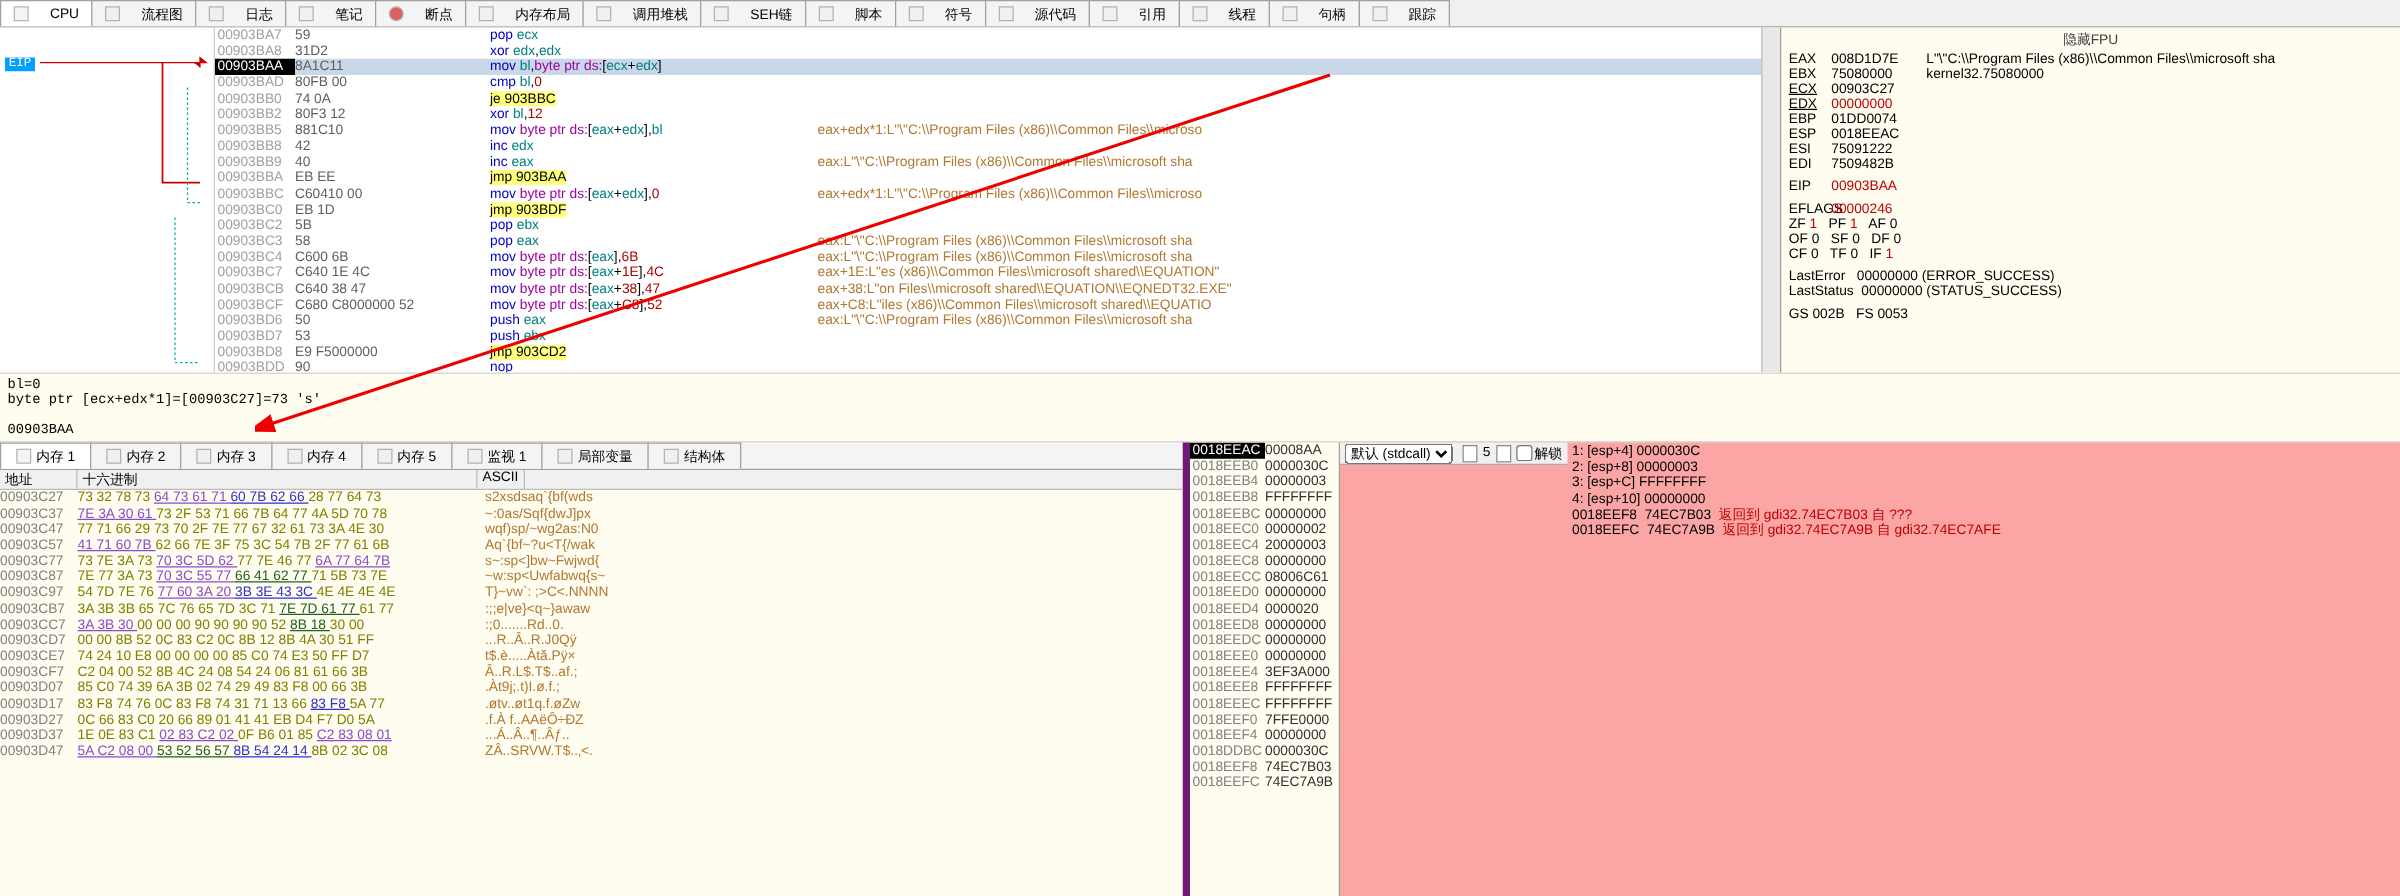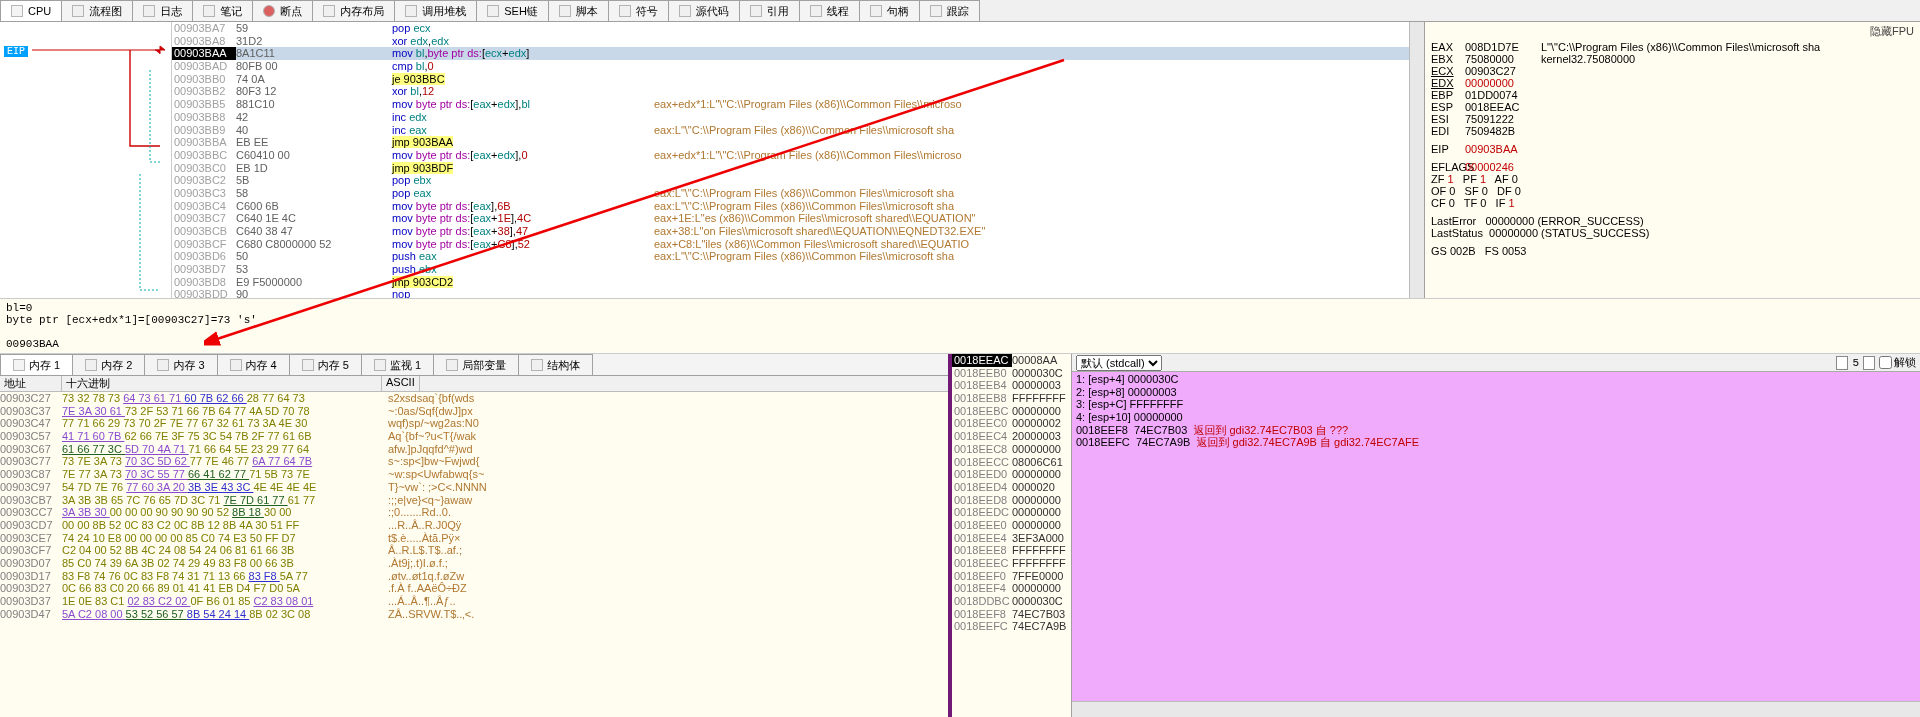--- a/index.html
+++ b/index.html
@@ -1,21 +1,21 @@
 <!DOCTYPE html>
 <html><head>
 <meta charset="utf-8">
 <style>
 *{margin:0;padding:0;box-sizing:border-box;font-family:"Segoe UI",Tahoma,sans-serif;font-size:11px}
 body{background:#dcdcdc;width:1920px;height:717px;overflow:hidden;position:relative}
 .mono{font-family:Consolas,"Courier New",monospace;font-size:11px}
 
 
 .tab-strip{display:flex;height:22px;background:#f0f0f0;border-bottom:1px solid #a0a0a0}
-.tab-strip .tab{padding:2px 10px;border:1px solid #a0a0a0;border-bottom:none;margin-right:-1px;background:#f4f4f4;display:flex;align-items:center;gap:5px;cursor:pointer;white-space:nowrap}
+.tab-strip .tab{padding:2px 10px;border:1px solid #a0a0a0;border-bottom:none;margin-right:-1px;background:#f4f4f4;display:flex;align-items:center;gap:17px;cursor:pointer;white-space:nowrap}
 .tab-strip .tab.active{background:#fff}
 .ticon{width:12px;height:12px;display:inline-block;border:1px solid #888;background:#eee;opacity:.6}
 
 .main-area{display:flex;height:276px}
 .gutter{width:172px;background:#fff;position:relative;border-right:1px solid #ccc}
 .eip-label{position:absolute;top:24px;left:4px;background:#00a0ff;color:#fff;padding:0 3px;font-size:10px}
 .disasm-pane{flex:1;overflow:hidden;position:relative;background:#fff}
 .disasm-pane::after{content:"";position:absolute;right:0;top:0;width:14px;height:100%;background:#e8e8e8;border-left:1px solid #bbb}
 .disasm-row{display:flex;height:12.7px;line-height:12.7px}
 .col-addr{width:64px;color:#a0a0a0;padding-left:2px}
@@ -24,39 +24,39 @@
 .col-instr{width:262px}
 .col-cmt{flex:1;color:#B07830;white-space:nowrap;overflow:hidden}
 .mnem{color:#0000C0}
 .reg{color:#008080}
 .ptr{color:#A000A0}
 .num{color:#B00000}
 .hl{background:#FFFF80}
 .row-sel{background:#C8D8E8}
 
 .registers{width:496px;background:#FFFCF0;border-left:1px solid #a0a0a0;padding:2px 6px;position:relative;overflow:hidden}
-.reg-title{color:#404040;padding-bottom:2px;text-align:right}
+.reg-title{color:#404040;padding-bottom:2px;text-align:center}
 .reg-line{white-space:pre}
 .reg-line .rn{display:inline-block;width:34px}
 .reg-line .rv{display:inline-block;width:76px}
 .reg-line .red{color:#C00000}
 .reg-line .lnk{text-decoration:underline}
 
 
 .info-strip{background:#FFFCF0;border-top:1px solid #ccc;border-bottom:1px solid #ccc;padding:3px 6px;height:56px;white-space:pre}
 
 
 .mem-tabs{display:flex;height:22px;background:#f4f4f4;border-bottom:1px solid #a0a0a0}
 .mem-tabs .mtab{padding:2px 12px;border:1px solid #a0a0a0;border-bottom:none;margin-right:-1px;background:#f4f4f4;display:flex;align-items:center;gap:4px;cursor:pointer}
 .mem-tabs .mtab.active{background:#fff}
 
 .lower{display:flex;height:calc(100% - 22px - 276px - 56px)}
-.lower-left{flex:0 0 952px;display:flex;flex-direction:column;border-right:4px solid #701a75}
+.lower-left{flex:0 0 952px;display:flex;flex-direction:column;border-right:6px solid #701a75}
 .lower-stack{flex:0 0 120px;border-right:1px solid #a0a0a0;background:#FFFCF0;overflow:hidden}
-.lower-right{flex:1;display:flex;flex-direction:column;background:#f0abfc}
+.lower-right{flex:1;display:flex;background:#fca5a5}
 
 .mem-hdr{display:flex;background:#f0f0f0;border-bottom:1px solid #bbb;height:16px}
 .mem-hdr div{border-right:1px solid #bbb;padding:0 4px}
 .mem-body{flex:1;overflow:hidden;background:#FFFCF0}
 .mem-row{display:flex;height:12.7px;line-height:12.7px;white-space:nowrap}
 .mem-row .ma{width:62px;color:#808080}
 .mem-row .mh{width:320px;color:#404040}
 .mem-row .mh .A{color:#808000}
 .mem-row .mh .B{color:#206020;text-decoration:underline}
 .mem-row .mh .C{color:#8A4BCF;text-decoration:underline}
@@ -385,25 +385,20 @@
           <div class="ma">00903C47</div>
           <div class="mh"><span class="A">77 71 66 29 73 70 2F 7E 77 67 32 61 73 3A 4E 30</span></div>
           <div class="ms">wqf)sp/~wg2as:N0</div>
         </div>
         <div class="mem-row">
           <div class="ma">00903C57</div>
           <div class="mh"><span class="C">41 71 60 7B </span><span class="A">62 66 7E 3F 75 3C 54 7B 2F 77 61 6B</span></div>
           <div class="ms">Aq`{bf~?u&lt;T{/wak</div>
         </div>
         <div class="mem-row">
-          <div class="ma">00903C67</div>
-          <div class="mh"><span class="B">61 66 77 3C </span><span class="C">5D 70 4A 71 </span><span class="A">71 66 64 5E 23 29 77 64</span></div>
-          <div class="ms">afw.]pJqqfd^#)wd</div>
-        </div>
-        <div class="mem-row">
           <div class="ma">00903C77</div>
           <div class="mh"><span class="A">73 7E 3A 73 </span><span class="C">70 3C 5D 62 </span><span class="A">77 7E 46 77 </span><span class="C">6A 77 64 7B</span></div>
           <div class="ms">s~:sp&lt;]bw~Fwjwd{</div>
         </div>
         <div class="mem-row">
           <div class="ma">00903C87</div>
           <div class="mh"><span class="A">7E 77 3A 73 </span><span class="C">70 3C 55 77 </span><span class="B">66 41 62 77 </span><span class="A">71 5B 73 7E</span></div>
           <div class="ms">~w:sp&lt;Uwfabwq{s~</div>
         </div>
         <div class="mem-row">

